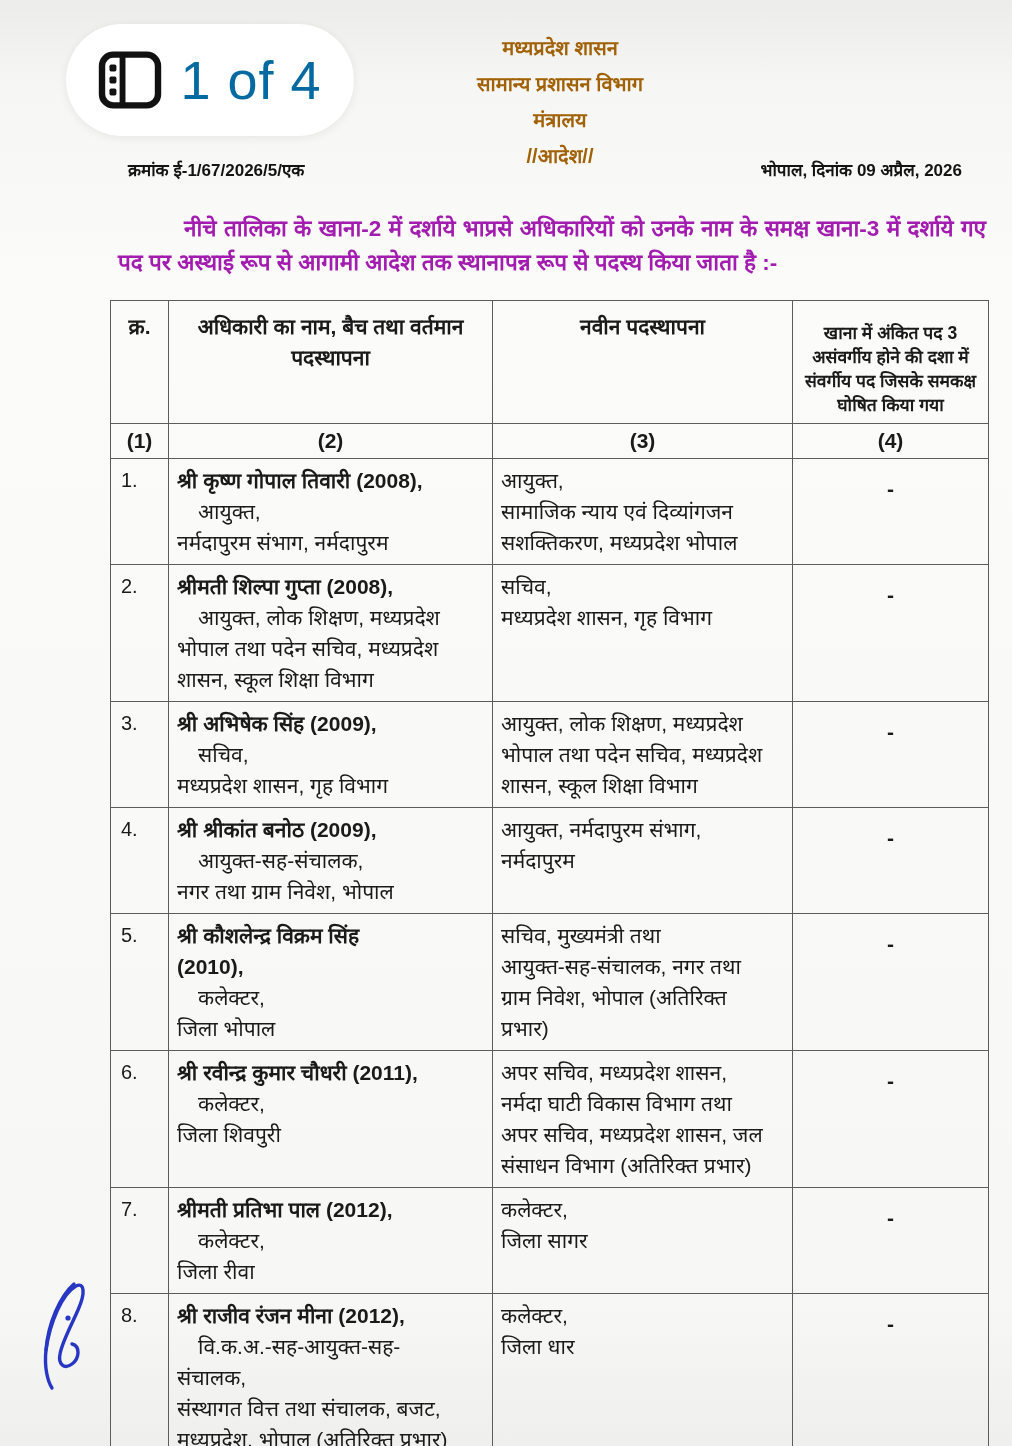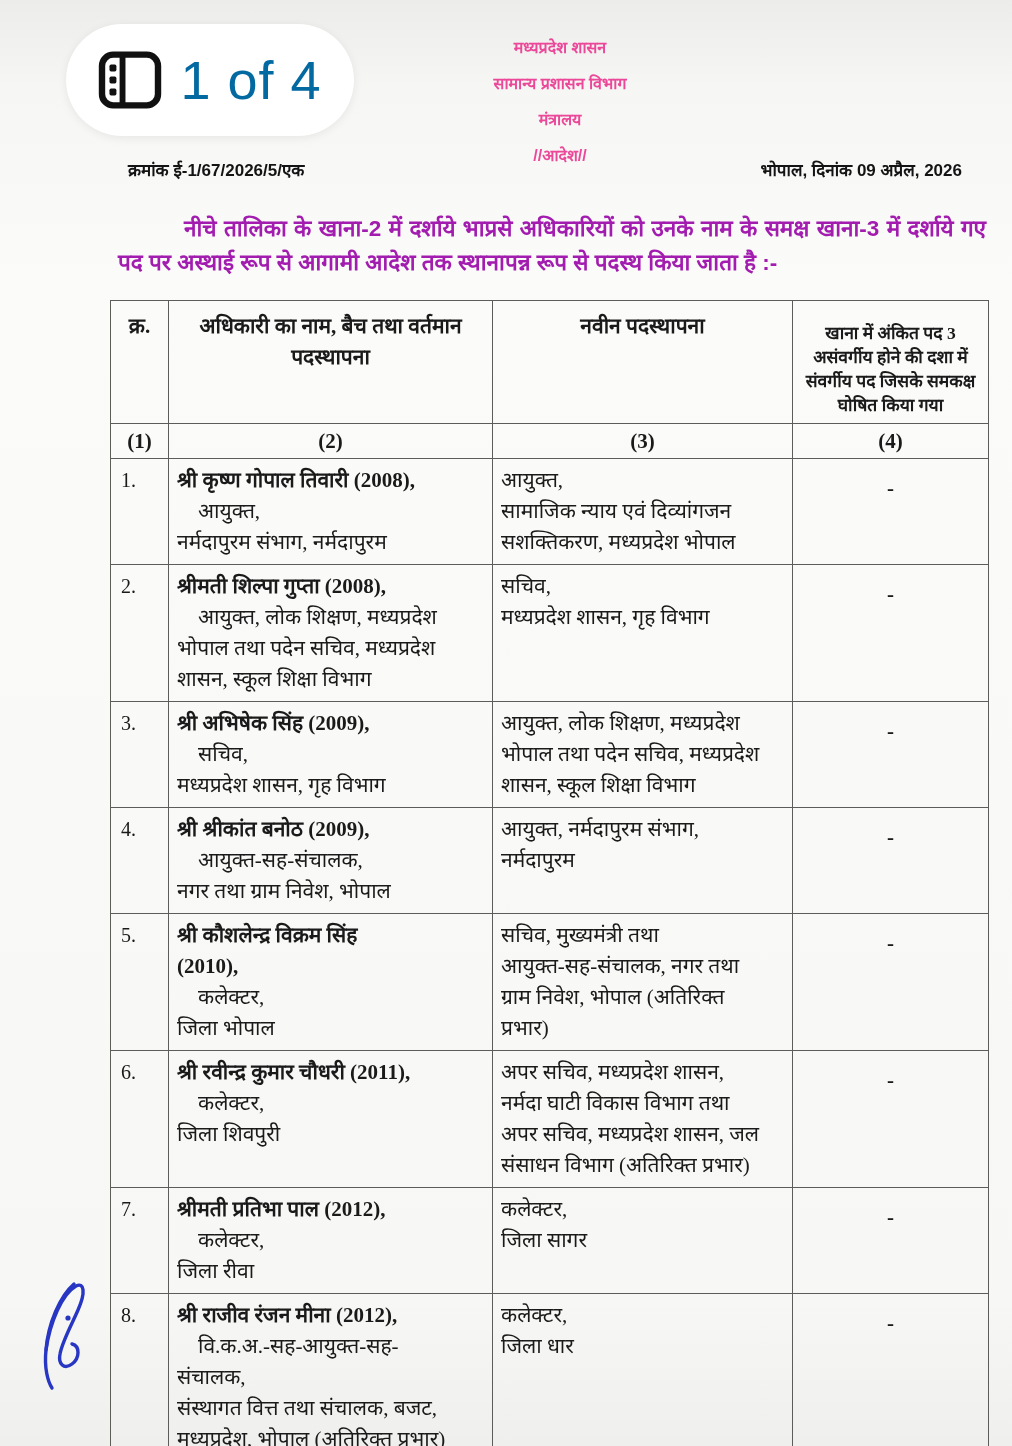--- a/index.html
+++ b/index.html
@@ -27,23 +27,23 @@
     font-size: 54px; font-weight: 400; color: #0369a1;
     letter-spacing: 1px;
   }
 
   
   .gov-header {
     position: absolute;
     left: 310px; top: 30px; width: 500px;
     text-align: center;
     font-weight: 700;
-    font-size: 16px;
+    font-size: 20px;
     line-height: 36px;
-    color: #ec4899;
+    color: #a16207;
   }
   .gov-header div { white-space: nowrap; }
 
   
   .ref-line {
     position: absolute;
     left: 128px; right: 50px; top: 158px;
     display: flex; justify-content: space-between;
     font-weight: 700; font-size: 17px; color: #141414;
   }
@@ -74,21 +74,20 @@
   .order-table col.c2 { width: 324px; }
   .order-table col.c3 { width: 300px; }
   .order-table col.c4 { width: 196px; }
 
   .order-table th, .order-table td {
     border: 1.5px solid #5c5c58;
     vertical-align: top;
     padding: 6px 8px;
     white-space: pre-line;
     line-height: 31px;
-    font-family: Liberation Serif, serif;
   }
   .order-table thead th {
     font-weight: 700;
     text-align: center;
     vertical-align: top;
     padding-top: 10px;
   }
   .order-table th.equiv-head {
     font-size: 17.5px;
     line-height: 24px;

